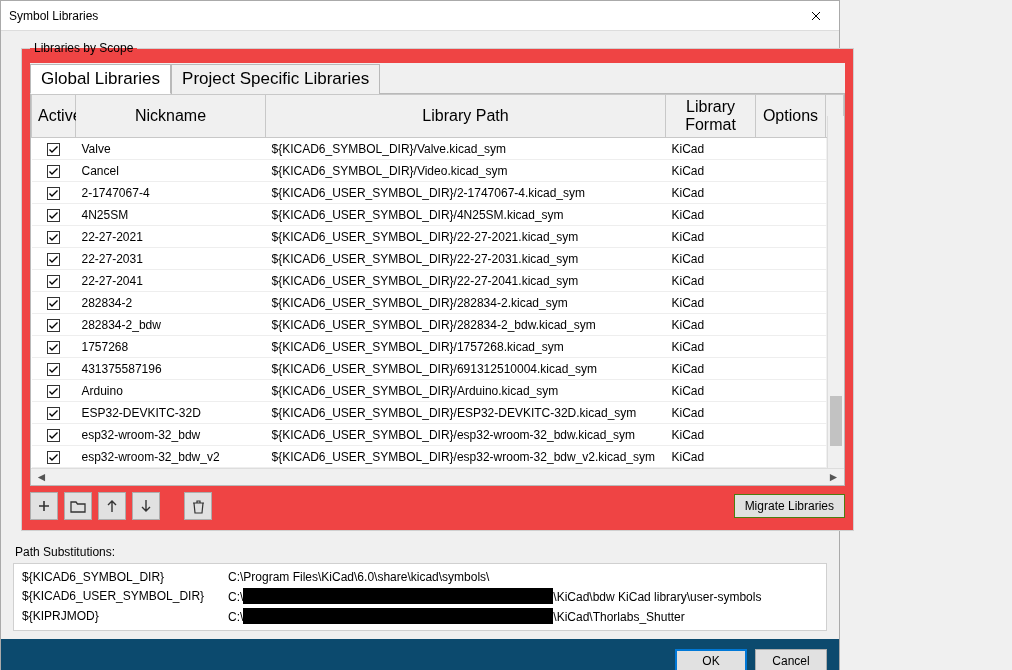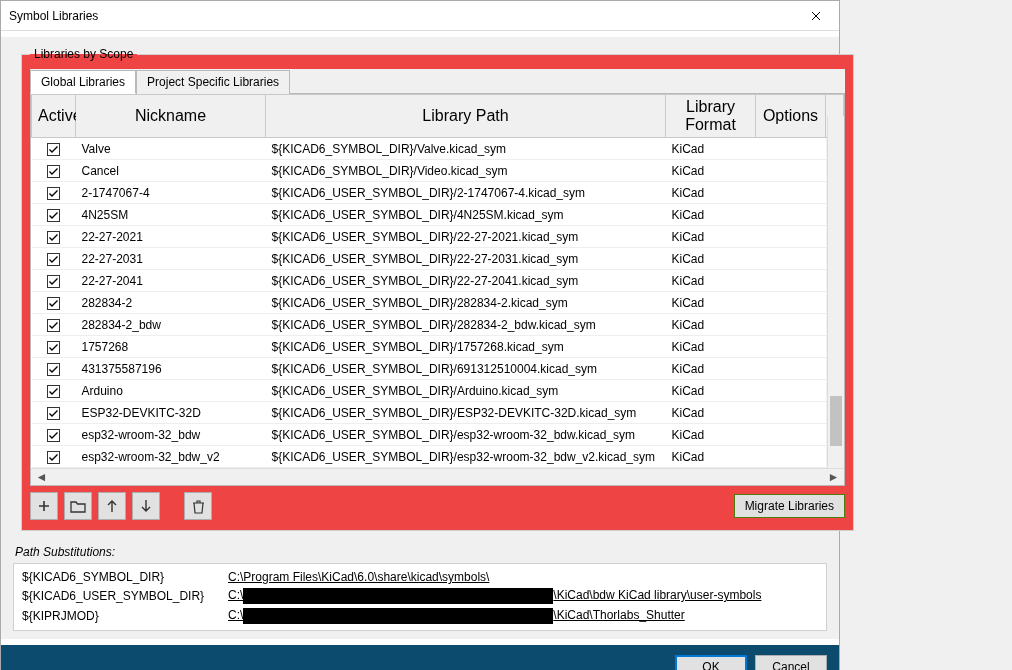--- a/index.html
+++ b/index.html
@@ -9,21 +9,21 @@
     font-size: 12px;
     background: #f0f0f0;
     color: #000;
     width: 1012px; height: 670px;
     overflow: hidden;
   }
   .window {
     width: 840px; height: 670px;
     background: #fff;
     border: 1px solid #aaa;
-    display: flex; flex-direction: column; gap: 6px;
+    display: flex; flex-direction: column;
   }
   .titlebar {
     height: 30px;
     display: flex; align-items: center;
     padding: 0 0 0 8px;
     border-bottom: 1px solid #ddd;
     background:#fff;
   }
   .titlebar .title { flex:1; font-size:12px; }
   .titlebar .close {
@@ -55,21 +55,21 @@
     background:#f0f0f0;
   }
   .tab {
     padding:4px 10px 4px 10px;
     border:1px solid #b9b9b9;
     border-bottom:none;
     background:#fff;
     margin-right:0px;
     position:relative;
     top:1px;
-    font-size:12px;
+    font-size:17px;
     cursor:default;
   }
   .tab.active {
     background:#fff;
     border-bottom:1px solid #fff;
   }
   .tab.inactive {
     background:#f0f0f0;
   }
   .table-wrap {
@@ -149,36 +149,35 @@
     margin-left:auto;
     border:1px solid #4d7c0f;
     background:#e1e1e1;
     padding:4px 10px;
     font-size:12px;
     cursor:default;
   }
   .sub-label {
     font-size:12px;
     margin:6px 0 4px 2px;
-    font-style:italic;
   }
   .sub-box {
     border:1px solid #d0d0d0;
     background:#fff;
     padding:6px 8px;
   }
   .sub-grid {
     display:grid;
     grid-template-columns: 200px 1fr;
     row-gap:4px;
     column-gap:6px;
     align-items:center;
     font-size:12px;
   }
-  .sub-path { display:flex; align-items:flex-start; gap:0;text-decoration:underline; }
+  .sub-path { display:flex; align-items:flex-end; gap:0; }
   .redact {
     display:inline-block;
     background:#000;
     height:16px;
   }
   .footer {
     padding:10px 12px 12px 12px;
     display:flex; justify-content:flex-end; gap:8px;
     background:#0c4a6e;
   }

